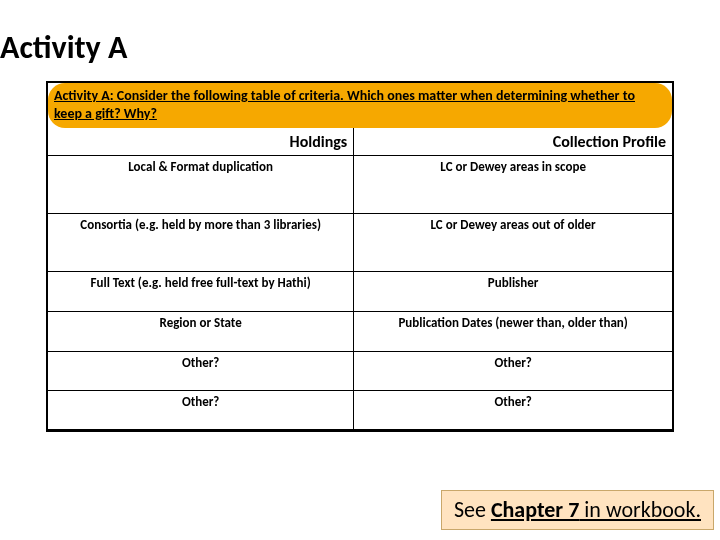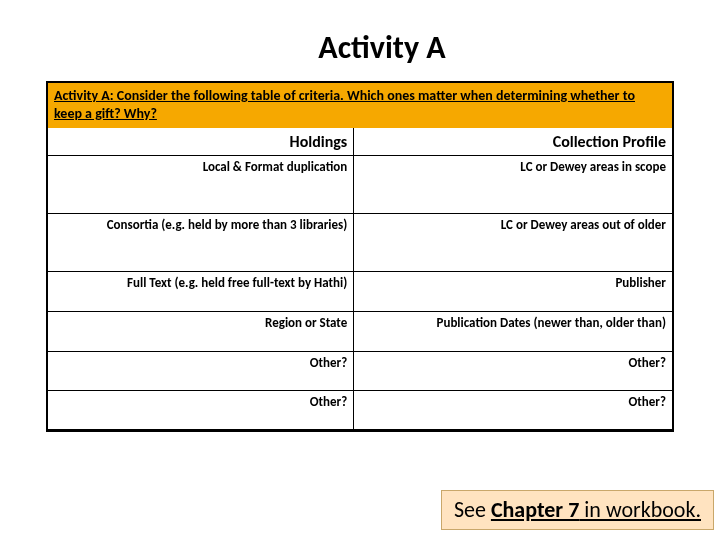--- a/index.html
+++ b/index.html
@@ -7,50 +7,50 @@
     width: 720px;
     height: 540px;
     background: #fff;
     font-family: Calibri, Arial, sans-serif;
     position: relative;
     overflow: hidden;
   }
   .title {
     font-size: 32px;
     font-weight: bold;
-    text-align: center;
+    text-align: left;
     padding: 28px 0 14px 0;
     color: #000;
-    margin-left: 44px;
   }
   .table-wrap {
     width: 628px;
     margin: 0 auto;
     border: 2px solid #000;
   }
   .prompt {
     background: #f6a800;
     padding: 4px 6px 6px 6px;
     font-size: 14px;
     font-weight: bold;
     text-decoration: underline;
     color: #000;
     line-height: 1.25;
+    border-radius: 17px;
   }
   table {
     width: 100%;
     border-collapse: collapse;
     table-layout: fixed;
   }
   th, td {
     border: 1px solid #000;
     border-left: none;
     border-right: none;
     vertical-align: top;
-    text-align: right;
+    text-align: center;
     padding: 3px 6px 20px 6px;
   }
   th {
     font-size: 16px;
     font-weight: bold;
     text-align: right;
     padding: 4px 6px;
     border-top: none;
   }
   td {

